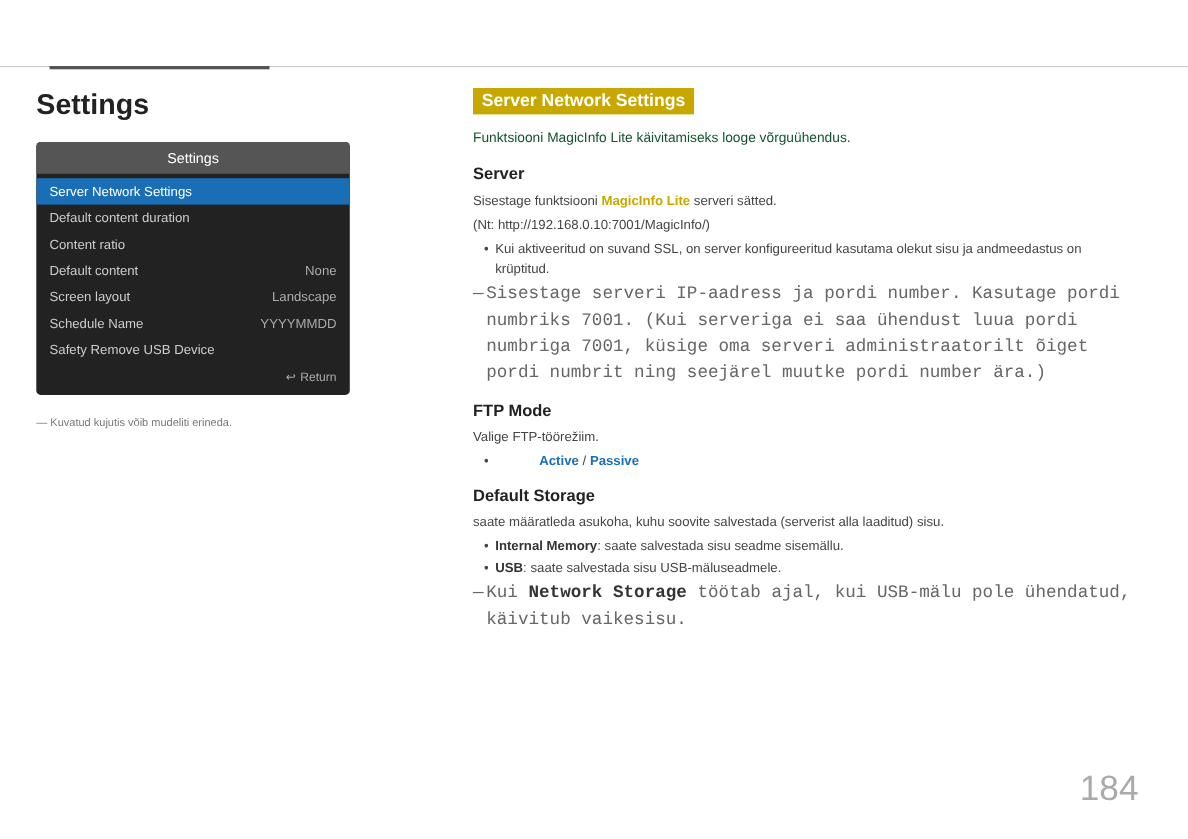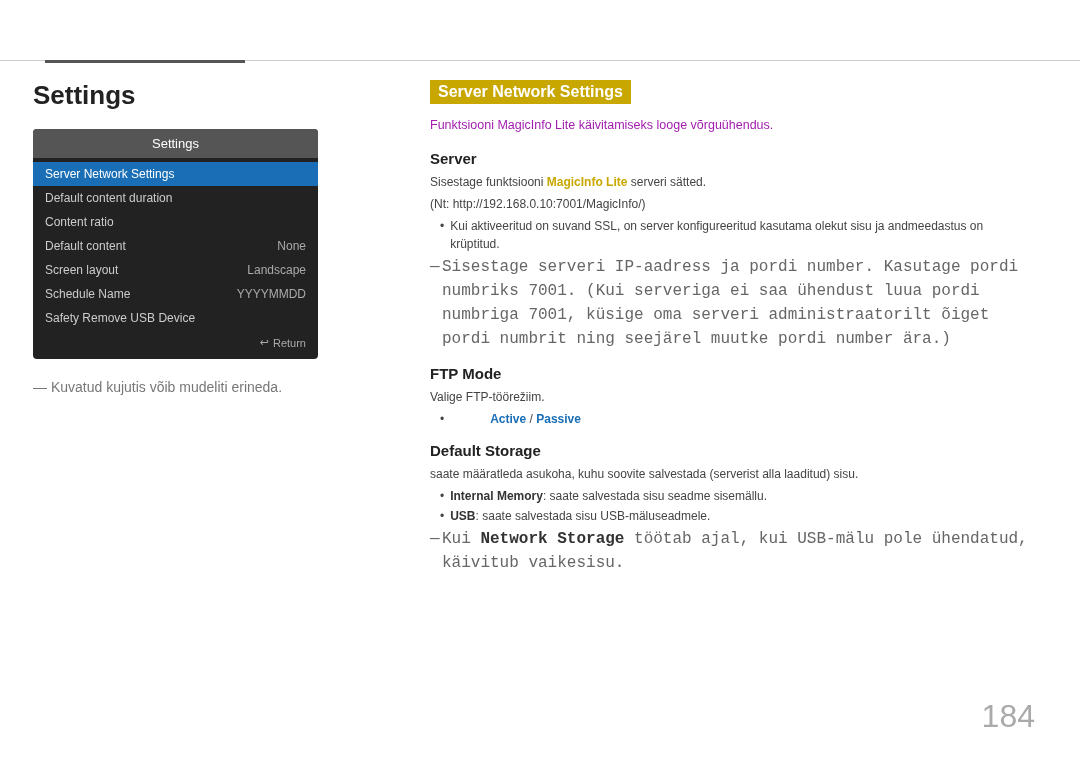--- a/index.html
+++ b/index.html
@@ -101,21 +101,21 @@
       justify-content: flex-end;
       padding: 6px 12px;
       color: #aaa;
       font-size: 11px;
       align-items: center;
       gap: 4px;
     }
 
     .note-text {
       margin-top: 20px;
-      font-size: 14px;
+      font-size: 10px;
       color: #777;
     }
     .note-text::before {
       content: '— ';
     }
 
     
     .right-panel {
       position: absolute;
       top: 80px;
@@ -128,21 +128,21 @@
       color: #fff;
       font-size: 16px;
       font-weight: bold;
       padding: 3px 8px;
       display: inline-block;
       margin-bottom: 14px;
     }
 
     .intro-text {
       font-size: 12.5px;
-      color: #a21caf;
+      color: #14532d;
       margin-bottom: 18px;
     }
 
     .sub-heading {
       font-size: 15px;
       font-weight: bold;
       color: #222;
       margin-bottom: 6px;
       margin-top: 4px;
     }

